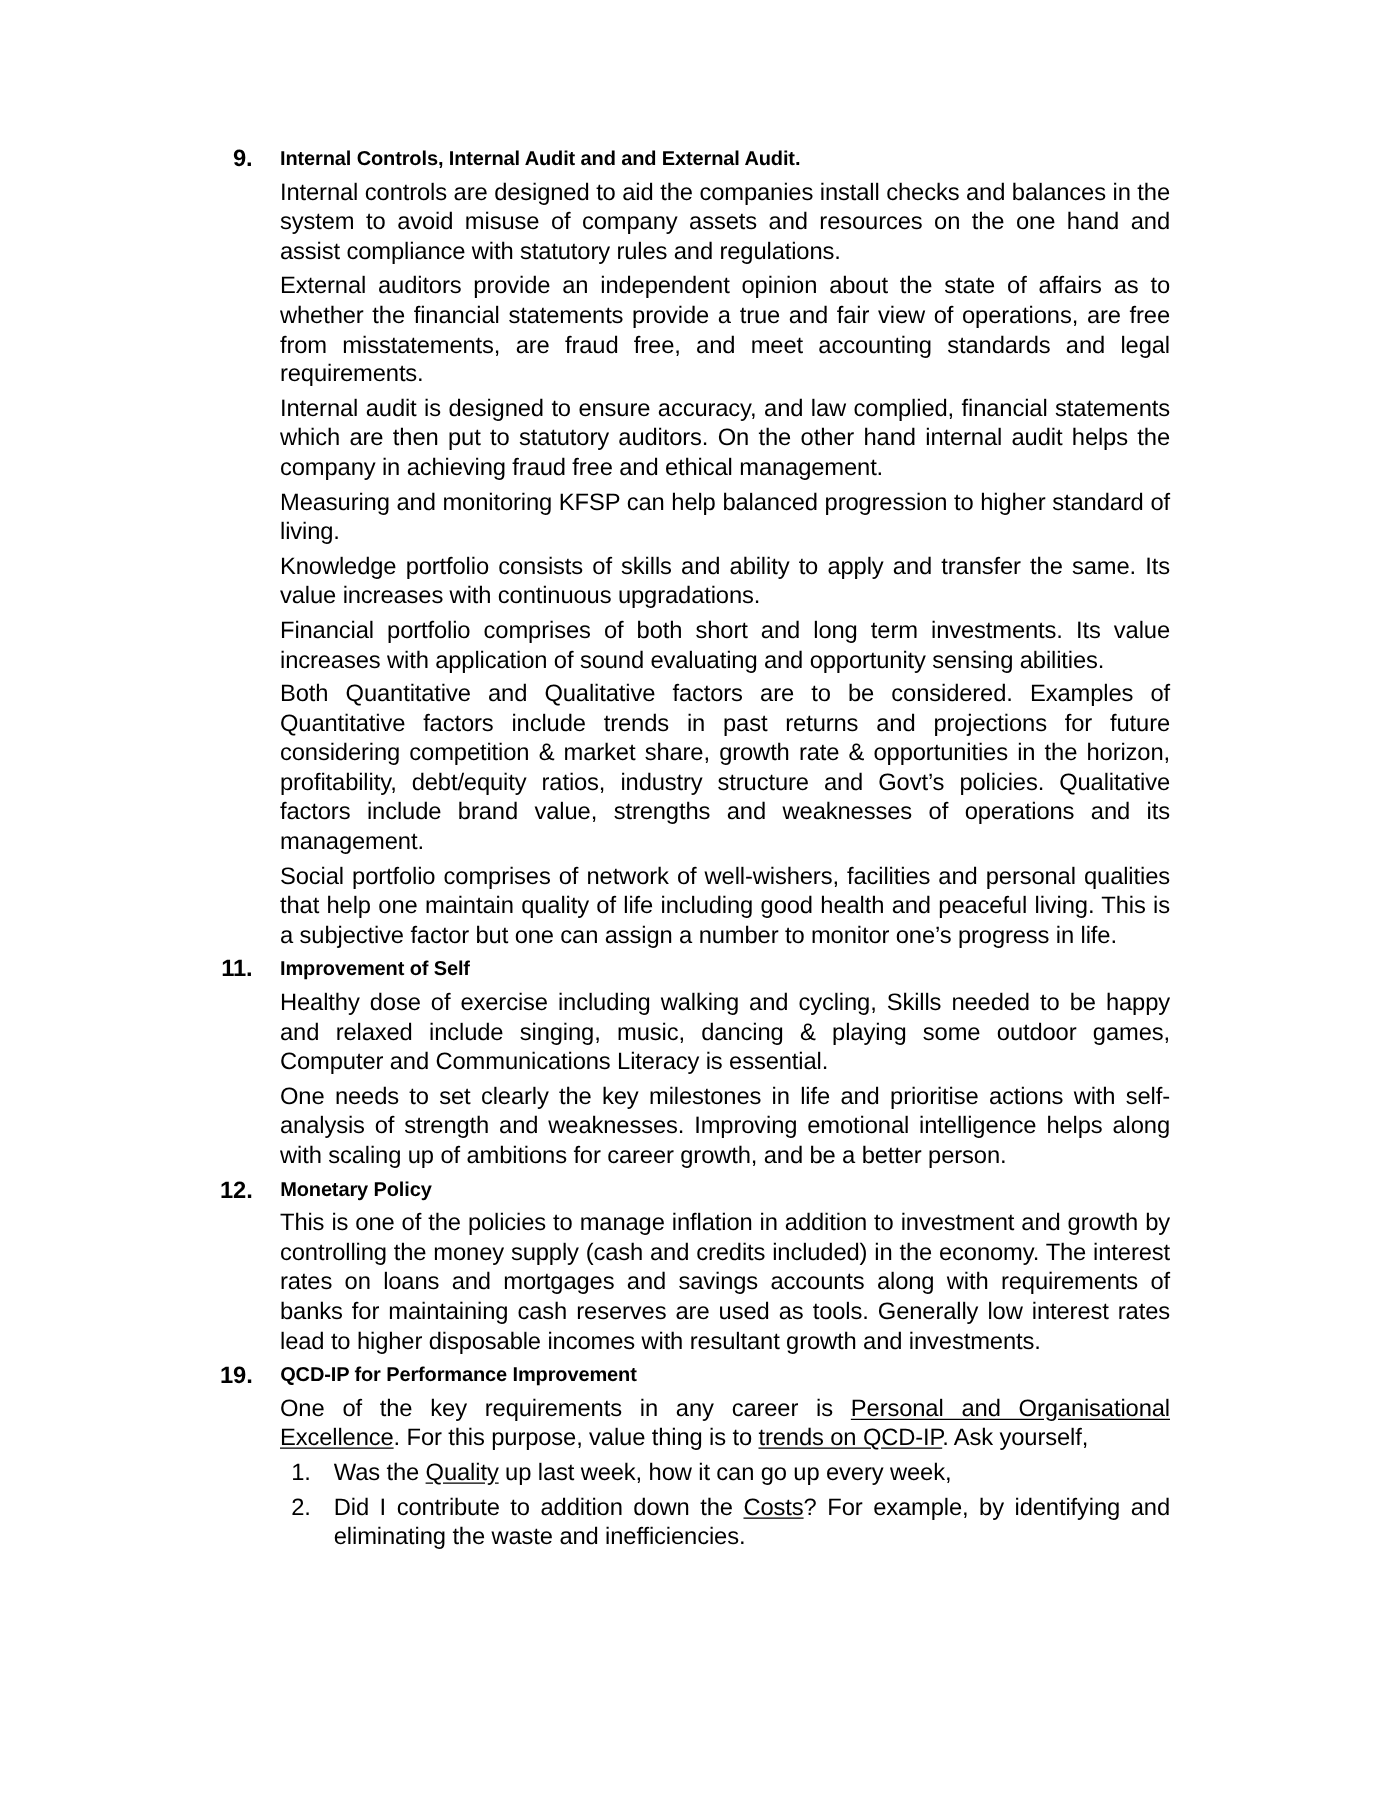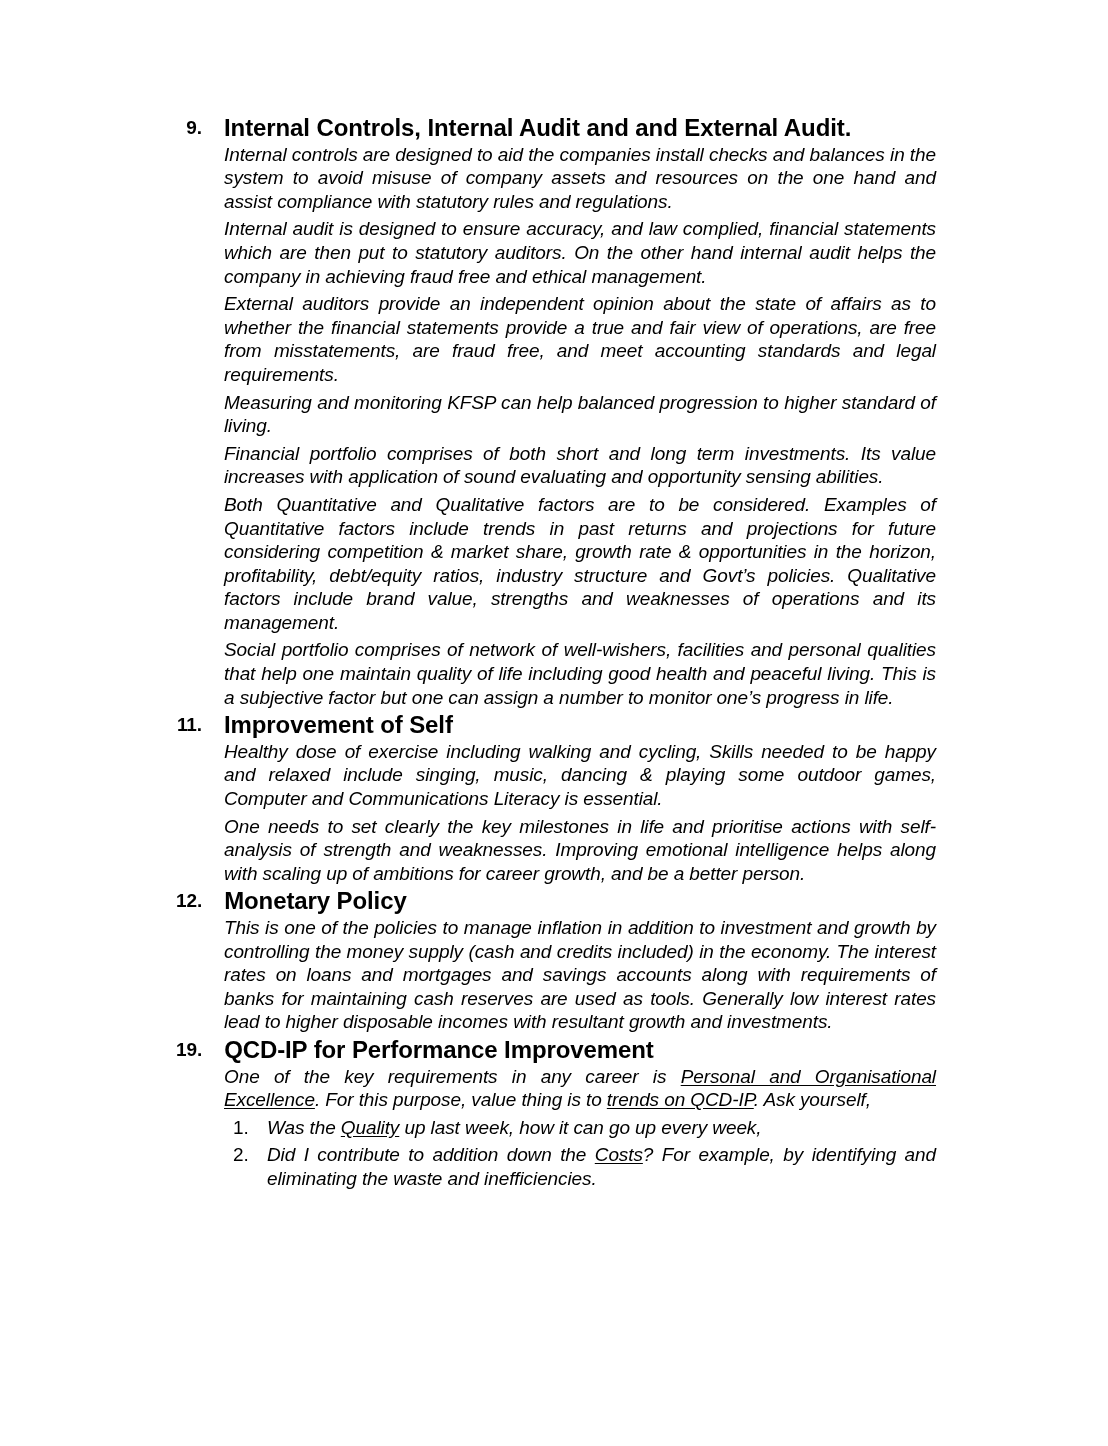--- a/index.html
+++ b/index.html
@@ -25,22 +25,22 @@
   }
   .row { display: flex; margin-bottom: 4px; }
   .row.heading { margin-bottom: 3px; }
   .numcol {
     flex: 0 0 48px;
     padding-right: 22px;
     text-align: right;
   }
   .textcol { flex: 1 1 auto; min-width: 0; }
   .heading .numcol, .heading .textcol { font-weight: 700; }
-  .heading .textcol { font-size: 24px; }
-  p.body-par { text-align: justify; font-style: italic; }
+  .heading .textcol { font-size: 16px; }
+  p.body-par { text-align: justify; }
   .row.sub { margin-left: 57px; }
   .subnum { flex: 0 0 34px; text-align: left; }
   .u { text-decoration: underline; text-underline-offset: 2px; }
   h2 { font-size: inherit; line-height: inherit; }
 </style>
 </head>
 <body>
 
 <div class="page">
   <div class="content" id="doc-body">
@@ -48,31 +48,35 @@
         <div class="row heading">
           <div class="numcol">9.</div>
           <h2 class="textcol">Internal Controls, Internal Audit and and External Audit.</h2>
         </div>
         <div class="row para">
           <div class="numcol"></div>
           <p class="textcol body-par"><span>Internal controls are designed to aid the companies install checks and balances in the system to avoid misuse of company assets and resources on the one hand and assist compliance with statutory rules and regulations.</span></p>
         </div>
         <div class="row para">
           <div class="numcol"></div>
-          <p class="textcol body-par"><span>Internal audit is designed to ensure accuracy, and law complied, financial statements which are then put to statutory auditors. On the other hand internal audit helps the company in achieving fraud free and ethical management.</span></p>
+          <p class="textcol body-par"><span>External auditors provide an independent opinion about the state of affairs as to whether the financial statements provide a true and fair view of operations, are free from misstatements, are fraud free, and meet accounting standards and legal requirements.</span></p>
         </div>
         <div class="row para">
           <div class="numcol"></div>
-          <p class="textcol body-par"><span>External auditors provide an independent opinion about the state of affairs as to whether the financial statements provide a true and fair view of operations, are free from misstatements, are fraud free, and meet accounting standards and legal requirements.</span></p>
+          <p class="textcol body-par"><span>Internal audit is designed to ensure accuracy, and law complied, financial statements which are then put to statutory auditors. On the other hand internal audit helps the company in achieving fraud free and ethical management.</span></p>
         </div>
       </section>
       <section class="section">
         <div class="row para">
           <div class="numcol"></div>
           <p class="textcol body-par"><span>Measuring and monitoring KFSP can help balanced progression to higher standard of living.</span></p>
+        </div>
+        <div class="row para">
+          <div class="numcol"></div>
+          <p class="textcol body-par"><span>Knowledge portfolio consists of skills and ability to apply and transfer the same. Its value increases with continuous upgradations.</span></p>
         </div>
         <div class="row para">
           <div class="numcol"></div>
           <p class="textcol body-par"><span>Financial portfolio comprises of both short and long term investments. Its value increases with application of sound evaluating and opportunity sensing abilities.</span></p>
         </div>
         <div class="row para">
           <div class="numcol"></div>
           <p class="textcol body-par"><span>Both Quantitative and Qualitative factors are to be considered. Examples of Quantitative factors include trends in past returns and projections for future considering competition &amp; market share, growth rate &amp; opportunities in the horizon, profitability, debt/equity ratios, industry structure and Govt’s policies. Qualitative factors include brand value, strengths and weaknesses of operations and its management.</span></p>
         </div>
         <div class="row para">

